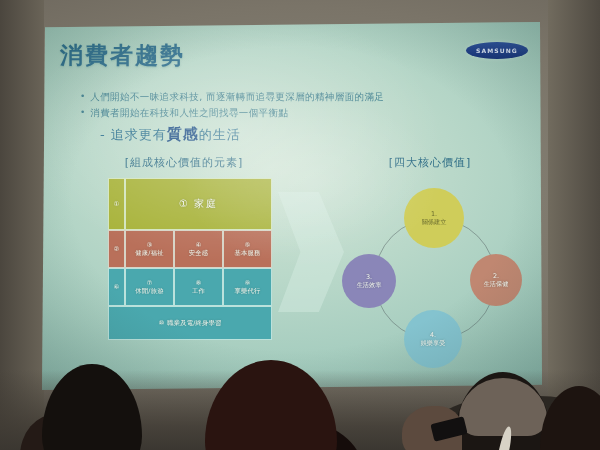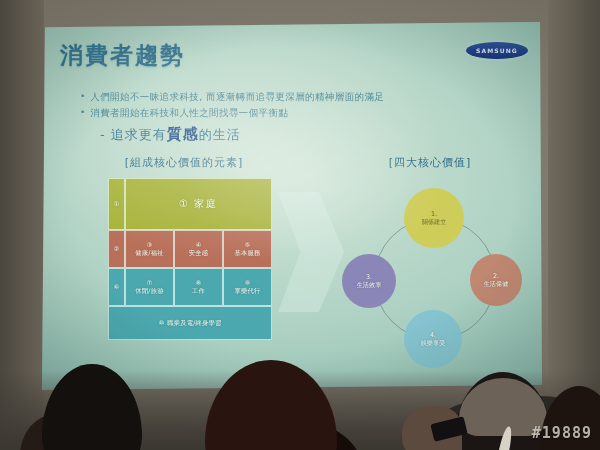--- a/index.html
+++ b/index.html
@@ -243,14 +243,13 @@
   <div class="head" id="head2s"></div>
   <div class="head" id="head2"></div>
   <div class="head" id="shoulder-r"></div>
   <div class="head" id="head3"></div>
   <div class="head" id="head3hair"></div>
   <div class="head" id="head4"></div>
   <div class="head" id="arm"></div>
   <div class="head" id="device"></div>
   <div class="head" id="lanyard"></div>
 
-  <div id="watermark">#19889</div>
 </div>
 
 </body></html>

